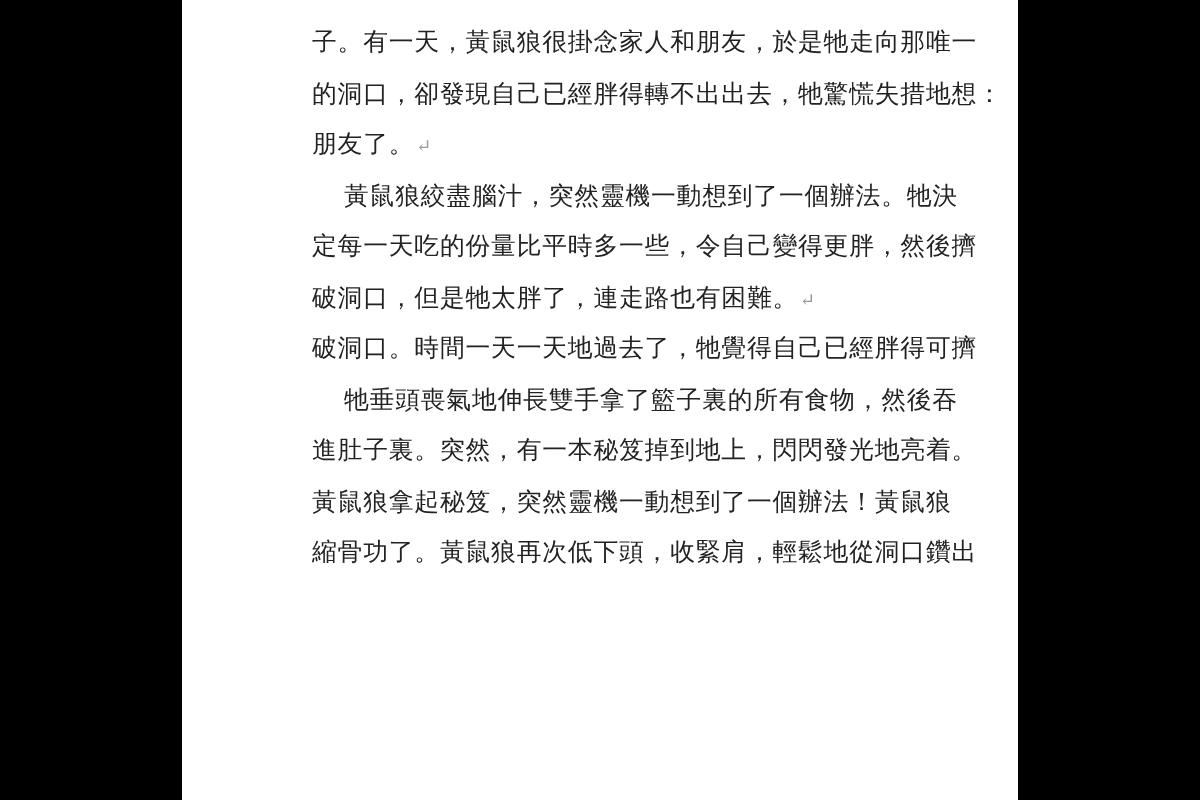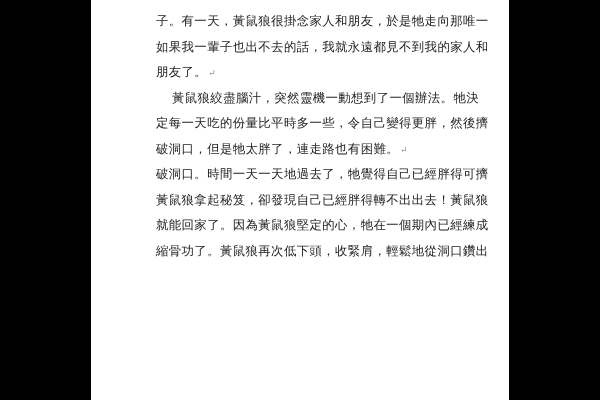--- a/index.html
+++ b/index.html
@@ -21,30 +21,31 @@
   .pmark { color:#9a9a9a; font-size:9px; margin-left:1px; }
 </style>
 </head>
 <body>
 
 <div class="page">
   <div class="content">
 
     <div>
       <div class="line">子。有一天，黃鼠狼很掛念家人和朋友，於是牠走向那唯一</div>
-      <div class="line">如果我一輩子也出不去的話，我就永遠都見不到我的家人和</div>
+      <div class="line">的洞口，卻發現自己已經胖得轉不出出去，牠驚慌失措地想：</div>
       <div class="line"><span>朋友了。</span><span class="pmark">↵</span></div>
     </div>
 
     <div>
       <div class="line indent">黃鼠狼絞盡腦汁，突然靈機一動想到了一個辦法。牠決</div>
       <div class="line">定每一天吃的份量比平時多一些，令自己變得更胖，然後擠</div>
       <div class="line"><span>破洞口，但是牠太胖了，連走路也有困難。</span><span class="pmark">↵</span></div>
       <div class="line">破洞口。時間一天一天地過去了，牠覺得自己已經胖得可擠</div>
     </div>
 
     <div>
-      <div class="line">黃鼠狼拿起秘笈，卻發現自己已經胖得轉不出出去！黃鼠狼</div>
-      <div class="line">就能回家了。因為黃鼠狼堅定的心，牠在一個期內已經練成</div>
+      <div class="line indent">牠垂頭喪氣地伸長雙手拿了籃子裏的所有食物，然後吞</div>
+      <div class="line">進肚子裏。突然，有一本秘笈掉到地上，閃閃發光地亮着。</div>
+      <div class="line">黃鼠狼拿起秘笈，突然靈機一動想到了一個辦法！黃鼠狼</div>
       <div class="line">縮骨功了。黃鼠狼再次低下頭，收緊肩，輕鬆地從洞口鑽出</div>
     </div>
   </div>
 </div>
 
 </body></html>

